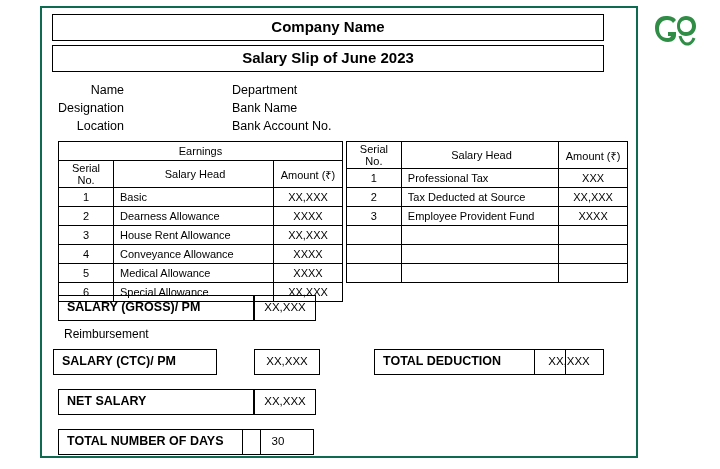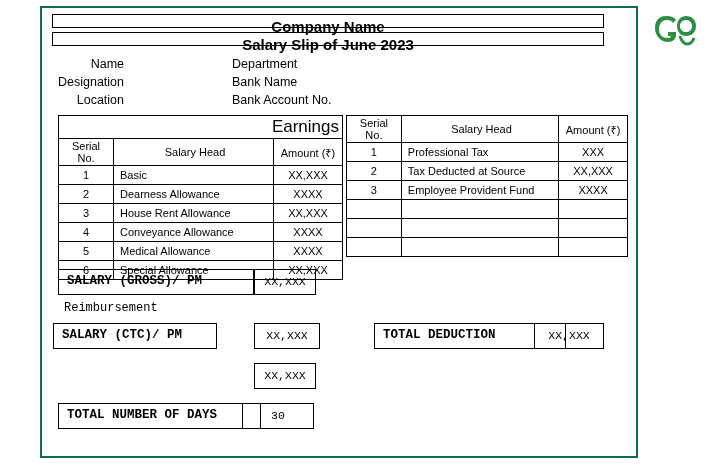--- a/index.html
+++ b/index.html
@@ -34,21 +34,21 @@
   .inner {
     position: absolute;
     left: 52px;
     top: 14px;
     width: 576px;
     height: 430px;
   }
   .title-box {
     border: 1.5px solid #000;
     box-sizing: border-box;
-    height: 14px;
+    height: 27px;
     line-height: 24px;
     text-align: center;
     font-size: 15px;
     font-weight: bold;
     width: 552px;
   }
   .title-box.second {
     margin-top: 4px;
   }
   .meta {
@@ -79,43 +79,42 @@
     table-layout: fixed;
     font-size: 11px;
   }
   table.sheet td, table.sheet th {
     border: 1px solid #000;
     padding: 1px 3px;
     font-weight: normal;
     height: 16px;
   }
   .tbl-head {
-    text-align: right;
-    font-size: 17px;
+    text-align: center;
+    font-size: 11px;
   }
   .col-sr { width: 48px; text-align: center; }
   .col-head { width: 150px; text-align: left; padding-left: 6px !important; }
   .col-amt { width: 62px; text-align: center; }
   .earnings {
     position: absolute;
     left: 6px;
     top: 0;
   }
   .deductions {
     position: absolute;
     left: 294px;
     top: 0;
   }
   .deductions .col-head { width: 148px; }
   .blankrow td { height: 16px; }
   .sum-row {
     position: relative;
     margin-top: 10px;
     height: 26px;
-    font-family: Liberation Mono, monospace;
   }
   .labelbox {
     position: absolute;
     border: 1.5px solid #000;
     box-sizing: border-box;
     height: 26px;
     line-height: 23px;
     font-size: 12.5px;
     font-weight: bold;
     padding-left: 8px;
@@ -272,20 +271,21 @@
   </div>
 
   <div class="sum-row" style="margin-top:4px">
     <div class="labelbox ctc-label">SALARY (CTC)/ PM</div>
     <div class="valbox ctc-val">XX,XXX</div>
     <div class="labelbox totded-label">TOTAL DEDUCTION</div>
     <div class="valbox totded-val">XX,XXX</div>
   </div>
 
   <div class="sum-row" style="margin-top:14px">
+    <div class="labelbox net-label">NET SALARY</div>
     <div class="valbox net-val">XX,XXX</div>
   </div>
 
   <div class="sum-row" style="margin-top:14px">
     <div class="labelbox days-label">TOTAL NUMBER OF DAYS</div>
     <div class="valbox days-val">30</div>
   </div>
 
 </div>
 

